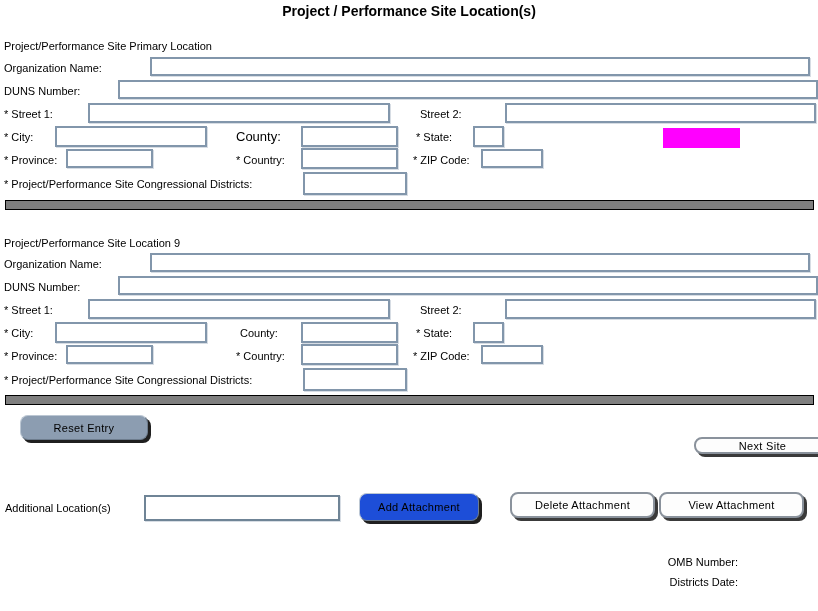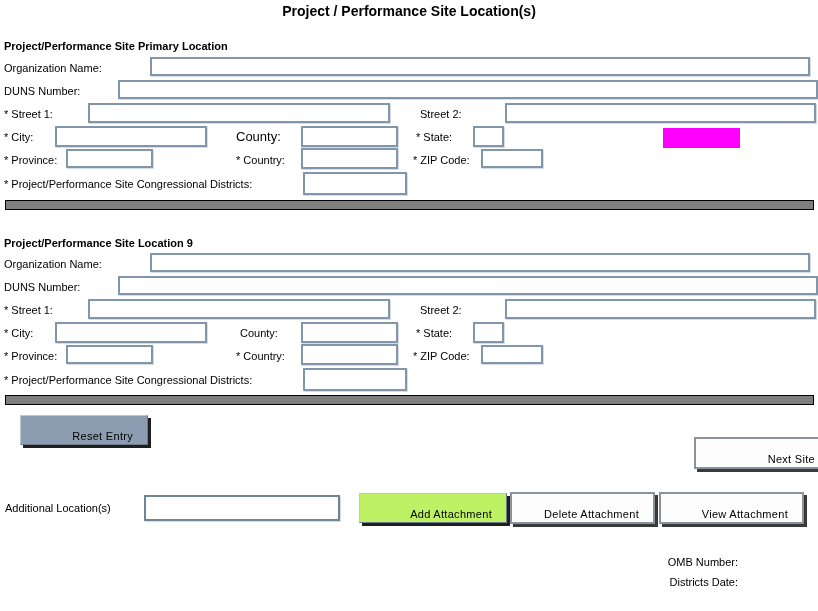--- a/index.html
+++ b/index.html
@@ -10,21 +10,21 @@
     height: 611px;
     background: #fff;
     font-family: "Liberation Sans", sans-serif;
     overflow: hidden;
   }
   .title {
     position: absolute; left: 0; top: 3px; width: 100%;
     text-align: center; font-size: 14px; font-weight: bold; color:#000;
   }
   .sec-hdr {
-    position: absolute; font-size: 11px; font-weight: bold; color:#000; white-space: nowrap; text-align: right;
+    position: absolute; font-size: 11px; font-weight: normal; color:#000; white-space: nowrap; text-align: right;
   }
   .lbl {
     position: absolute; font-size: 11px; color: #000; white-space: nowrap;
   }
   .lbl-big { font-size: 13px; }
   .inp {
     position: absolute;
     background: #fff;
     border: 2px solid #8296ab;
     box-shadow: 1px 1px 0 #d7dde4;
@@ -34,22 +34,22 @@
   .bar {
     position: absolute; left: 5px; width: 809px; height: 10px;
     border: 1px solid #000;
   }
   .highlight {
     position: absolute; left: 663px; top: 128px; width: 77px; height: 20px;
   }
   .btn {
     position: absolute;
     font-size: 11px; font-family: "Liberation Sans", sans-serif;
-    color: #000; text-align: right; letter-spacing: 0.3px;
-    cursor: pointer; padding: 14px;
+    color: #000; text-align: center; letter-spacing: 0.3px;
+    cursor: pointer; padding: 0; border-radius: 8px;
   }
   .btn-slate {
     border: 1px solid #6d7c8d;
     border-top-color: #bcc7d3; border-left-color: #bcc7d3;
     box-shadow: 3px 3px 0 #1f1f1f;
   }
   .btn-white {
     background: #fdfdfd;
     border: 2px solid #8a929c;
     box-shadow: 3px 3px 0 #3a3a3a;
@@ -135,20 +135,20 @@
     <div class="bar" style="top: 395px; background-color: rgb(127, 127, 127);"></div>
   </div>
 
   <button class="btn btn-slate" style="left: 20px; top: 415px; width: 128px; height: 25px; background-color: rgb(140, 157, 177);">Reset Entry</button>
 
   <button class="btn btn-white" style="left:694px;top:437px;width:137px;height:17px">Next Site</button>
 
   <span class="lbl" style="left:5px;top:502px">Additional Location(s)</span>
   <input class="inp" style="left: 144px; top: 495px; width: 196px; height: 26px; border-color: rgb(111, 132, 150);" value="">
 
-  <button class="btn btn-slate" style="left: 359px; top: 493px; width: 148px; height: 28px; background-color: #bef264;">Add Attachment</button>
+  <button class="btn btn-slate" style="left: 359px; top: 493px; width: 120px; height: 28px; background-color: #1d4ed8;">Add Attachment</button>
   <button class="btn btn-white" style="left:659px;top:492px;width:145px;height:26px">View Attachment</button>
   <button class="btn btn-white" style="left:510px;top:492px;width:145px;height:26px">Delete Attachment</button>
 
   <div class="foot-note" style="top:556px">OMB Number:</div>
   <div class="foot-note" style="top:576px">Districts Date:</div>
 
 </div>
 
 </body></html>

